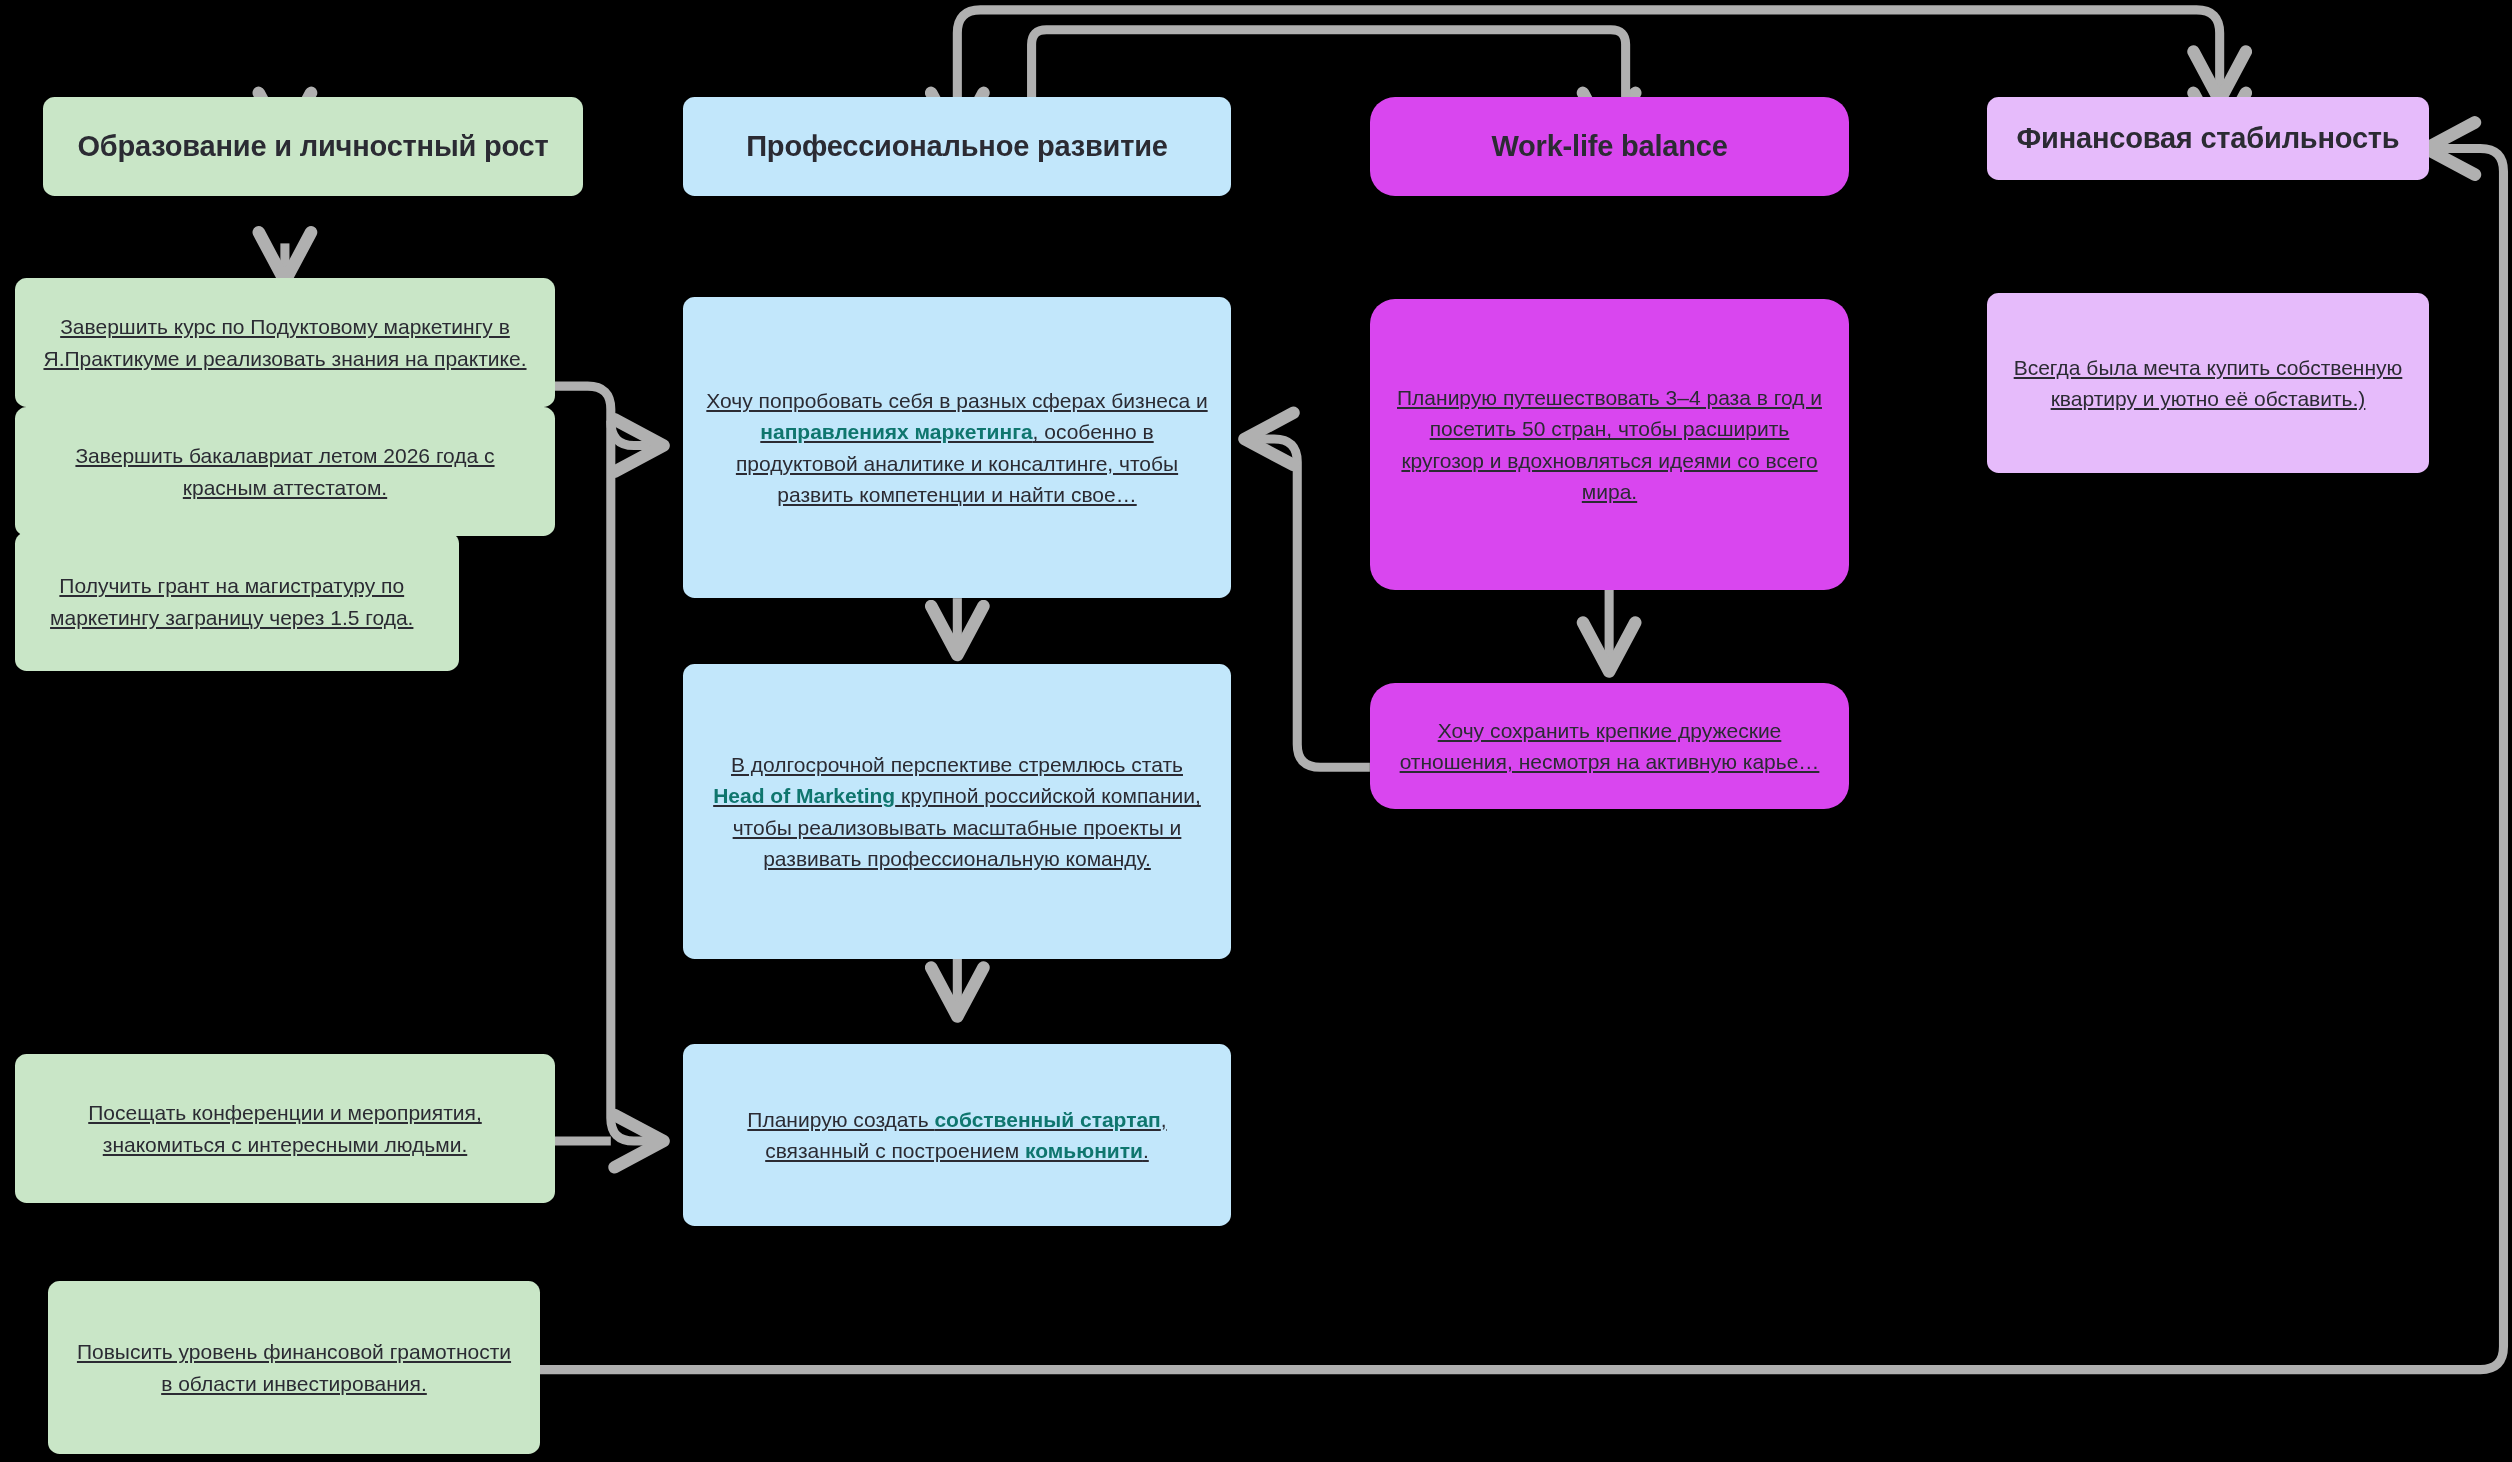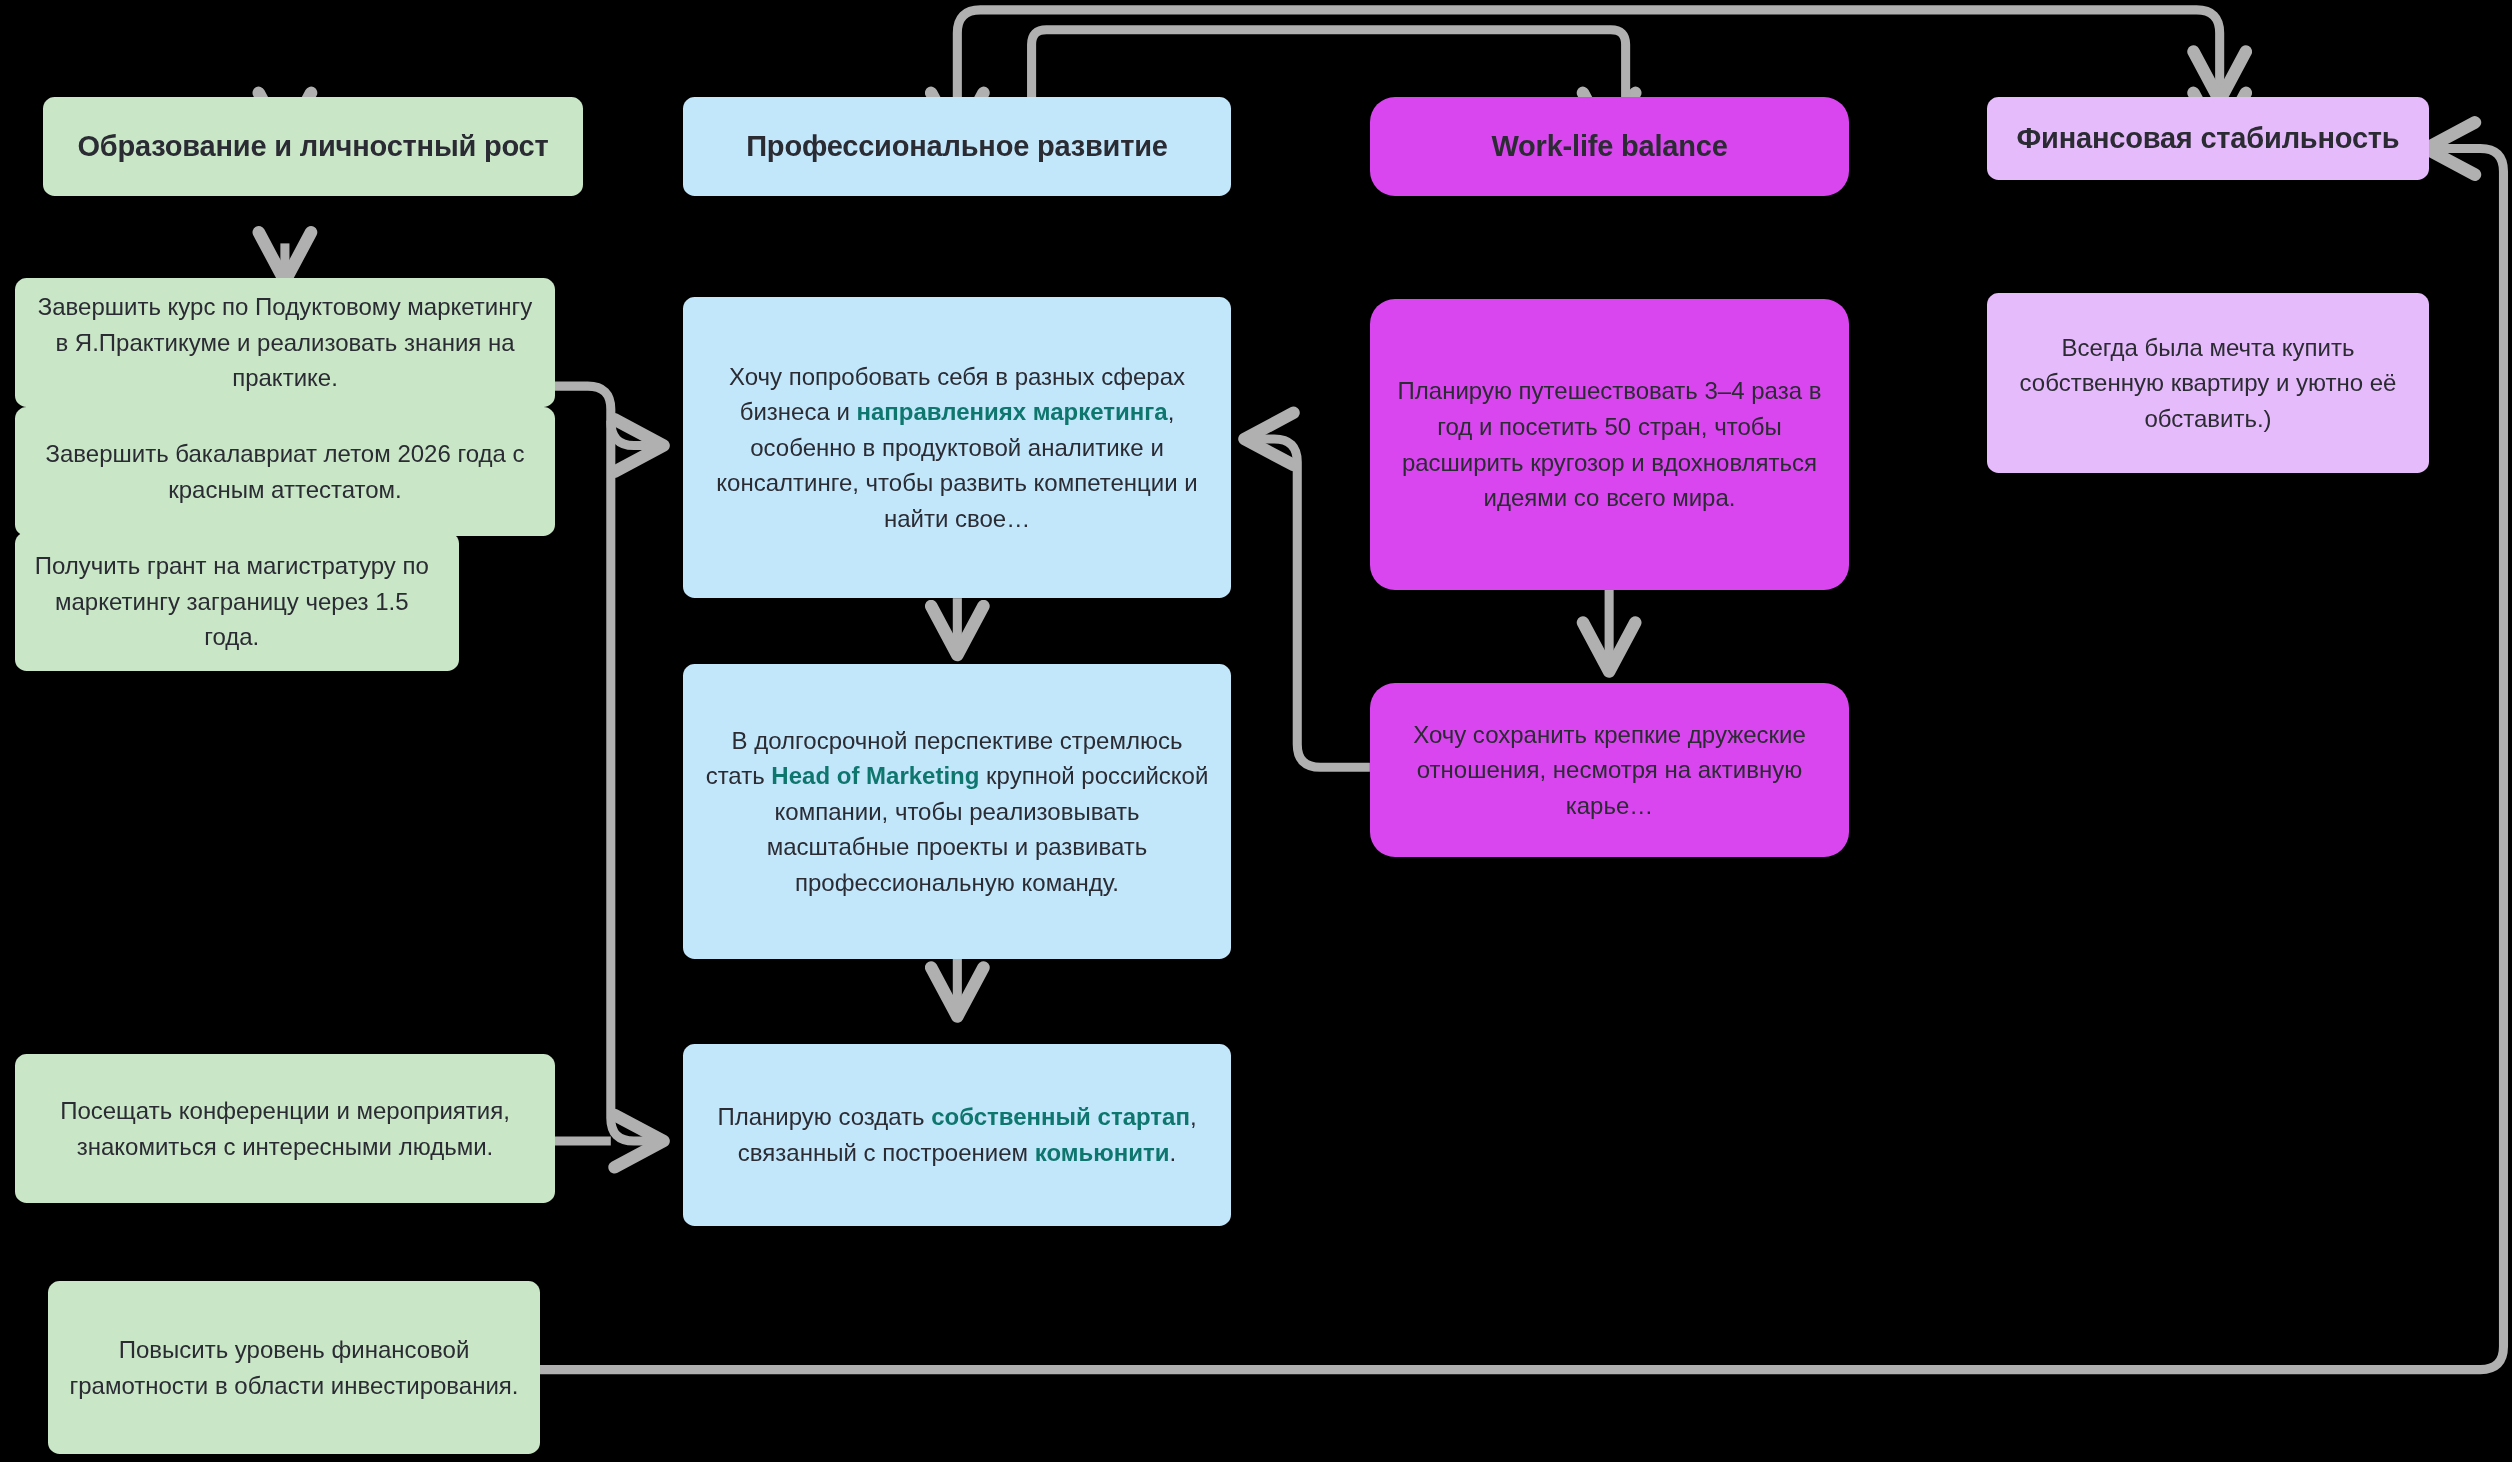--- a/index.html
+++ b/index.html
@@ -18,21 +18,22 @@
     color:#2b2b33;
     padding:15px 21.5px;
     line-height:1.48;
   }
   .node.header{
     font-weight:bold;
     font-size:29px;
     letter-spacing:-0.2px;
   }
   .node.body{
-    font-size:24px;
+    font-size:21px;
+    text-decoration:underline;
   }
   .node .txt{display:block;width:100%;}
   .node b{font-weight:bold;color:#0f766e;}
   .green{background:#c9e6c7;}
   .blue{background:#c2e7fb;}
   .orange{background:#d946ef;border-radius:25px;}
   .purple{background:#e6bbfb;}
 </style>
 </head>
 <body>
@@ -153,21 +154,21 @@
   </div>
 
   <div class="node header orange" style="left:1370px;top:97px;width:479px;height:99px;">
     <span class="txt">Work-life balance</span>
   </div>
 
   <div class="node body orange" style="left:1370px;top:299px;width:479px;height:291px;">
     <span class="txt">Планирую путешествовать 3–4 раза в год и посетить 50 стран, чтобы расширить кругозор и вдохновляться идеями со всего мира.</span>
   </div>
 
-  <div class="node body orange" style="left:1370px;top:683px;width:479px;height:174px;">
+  <div class="node body orange" style="left:1370px;top:683px;width:479px;height:126px;">
     <span class="txt">Хочу сохранить крепкие дружеские отношения, несмотря на активную карье…</span>
   </div>
 
   <div class="node header purple" style="left:1987px;top:97px;width:442px;height:83px;">
     <span class="txt">Финансовая стабильность</span>
   </div>
 
   <div class="node body purple" style="left:1987px;top:293px;width:442px;height:180px;">
     <span class="txt">Всегда была мечта купить собственную квартиру и уютно её обставить.)</span>
   </div>

